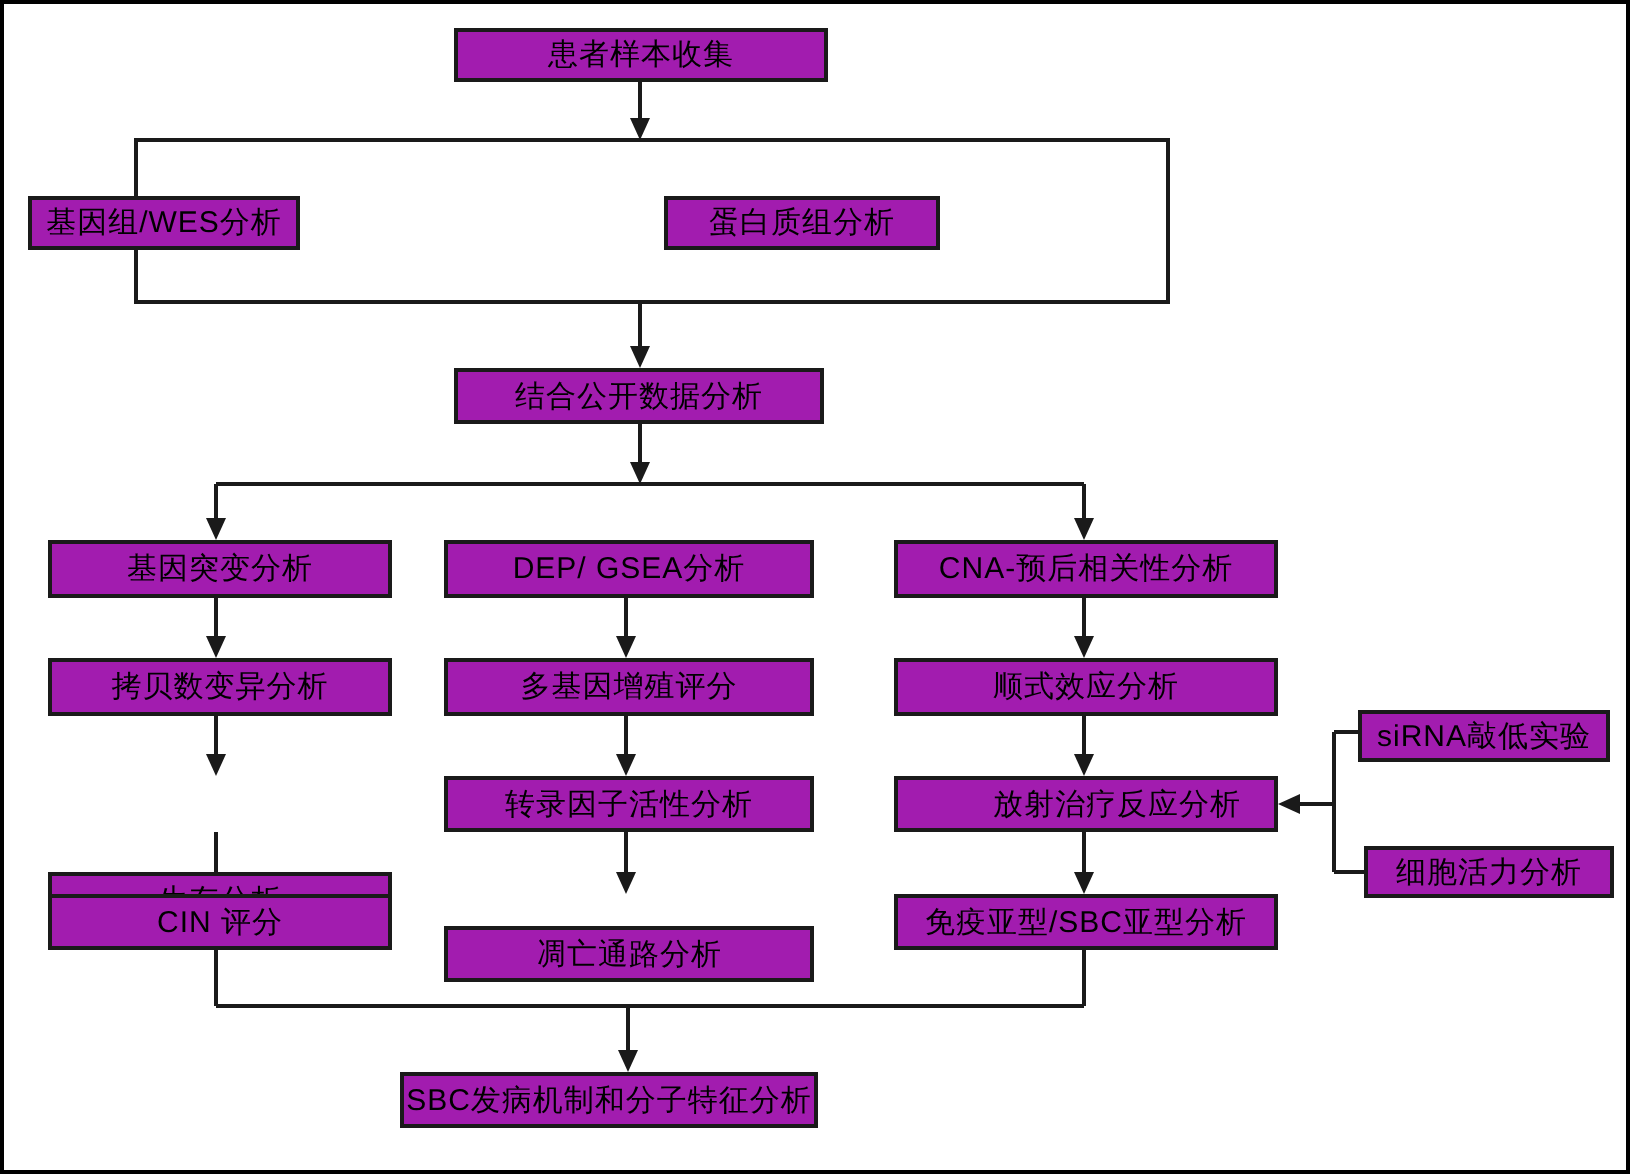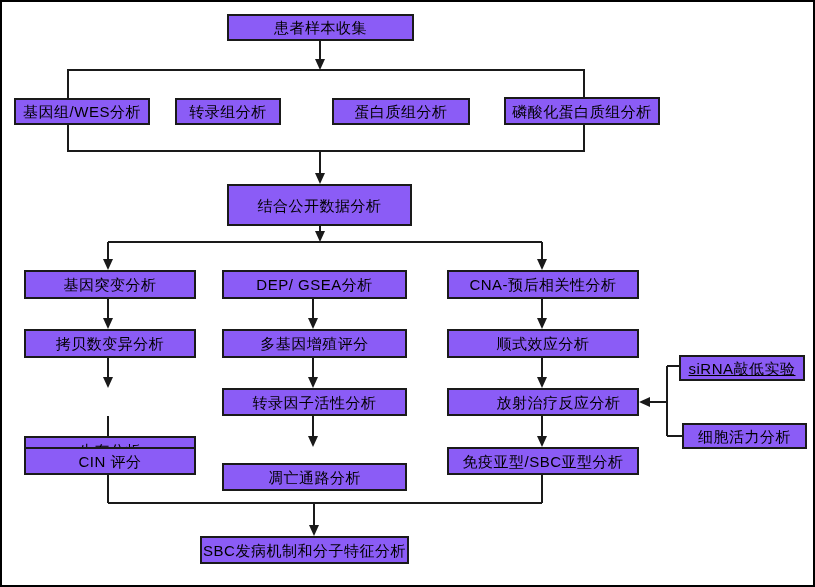--- a/index.html
+++ b/index.html
@@ -20,21 +20,21 @@
   .wires {
     position: absolute;
     left: 0; top: 0;
     width: 815px; height: 587px;
     z-index: 1;
   }
   .node {
     position: absolute;
     box-sizing: border-box;
     border: 2px solid #1a1a1a;
-    background: #8b5cf6;
+    background: #a21caf;
     color: #000000;
     font-size: 15px;
     line-height: 1;
     display: flex;
     align-items: center;
     justify-content: center;
     white-space: nowrap;
     z-index: 2;
     letter-spacing: 0.5px;
   }
@@ -97,39 +97,37 @@
       <polygon points="535,375 545,375 540,386"></polygon>
       <polygon points="535,434 545,434 540,445"></polygon>
       <polygon points="307,523 317,523 312,534"></polygon>
       <polygon points="648,395 648,405 637,400"></polygon>
     </g>
   </svg>
 
   <div class="node" style="left:225px; top:12px; width:187px; height:27px;">患者样本收集</div>
 
   <div class="node" style="left:12px; top:96px; width:136px; height:27px;">基因组/WES分析</div>
-  <div class="node" style="left:173px; top:96px; width:106px; height:27px;">转录组分析</div>
   <div class="node" style="left:330px; top:96px; width:138px; height:27px;">蛋白质组分析</div>
-  <div class="node" style="left:502px; top:95px; width:156px; height:28px;">磷酸化蛋白质组分析</div>
 
-  <div class="node" style="left:225px; top:182px; width:185px; height:42px;">结合公开数据分析</div>
+  <div class="node" style="left:225px; top:182px; width:185px; height:28px;">结合公开数据分析</div>
 
   <div class="node" style="left:22px; top:268px; width:172px; height:29px;">基因突变分析</div>
   <div class="node" style="left:22px; top:327px; width:172px; height:29px;">拷贝数变异分析</div>
   <div class="node" style="left:22px; top:386px; width:172px; height:28px;margin-top:48px;">生存分析</div>
   <div class="node" style="left:22px; top:445px; width:172px; height:28px;">CIN 评分</div>
 
   <div class="node" style="left:220px; top:268px; width:185px; height:29px;">DEP/ GSEA分析</div>
   <div class="node" style="left:220px; top:327px; width:185px; height:29px;">多基因增殖评分</div>
   <div class="node" style="left:220px; top:386px; width:185px; height:28px;">转录因子活性分析</div>
   <div class="node" style="left:220px; top:461px; width:185px; height:28px;">凋亡通路分析</div>
 
   <div class="node" style="left:445px; top:268px; width:192px; height:29px;">CNA-预后相关性分析</div>
   <div class="node" style="left:445px; top:327px; width:192px; height:29px;">顺式效应分析</div>
   <div class="node" style="left:445px; top:386px; width:192px; height:28px;padding-left:31px;">放射治疗反应分析</div>
   <div class="node" style="left:445px; top:445px; width:192px; height:28px;">免疫亚型/SBC亚型分析</div>
 
-  <div class="node" style="left:677px; top:353px; width:126px; height:26px;text-decoration:underline;">siRNA敲低实验</div>
+  <div class="node" style="left:677px; top:353px; width:126px; height:26px;">siRNA敲低实验</div>
   <div class="node" style="left:680px; top:421px; width:125px; height:26px;">细胞活力分析</div>
 
   <div class="node" style="left:198px; top:534px; width:209px; height:28px;">SBC发病机制和分子特征分析</div>
 
 </div>
 
 </body></html>

